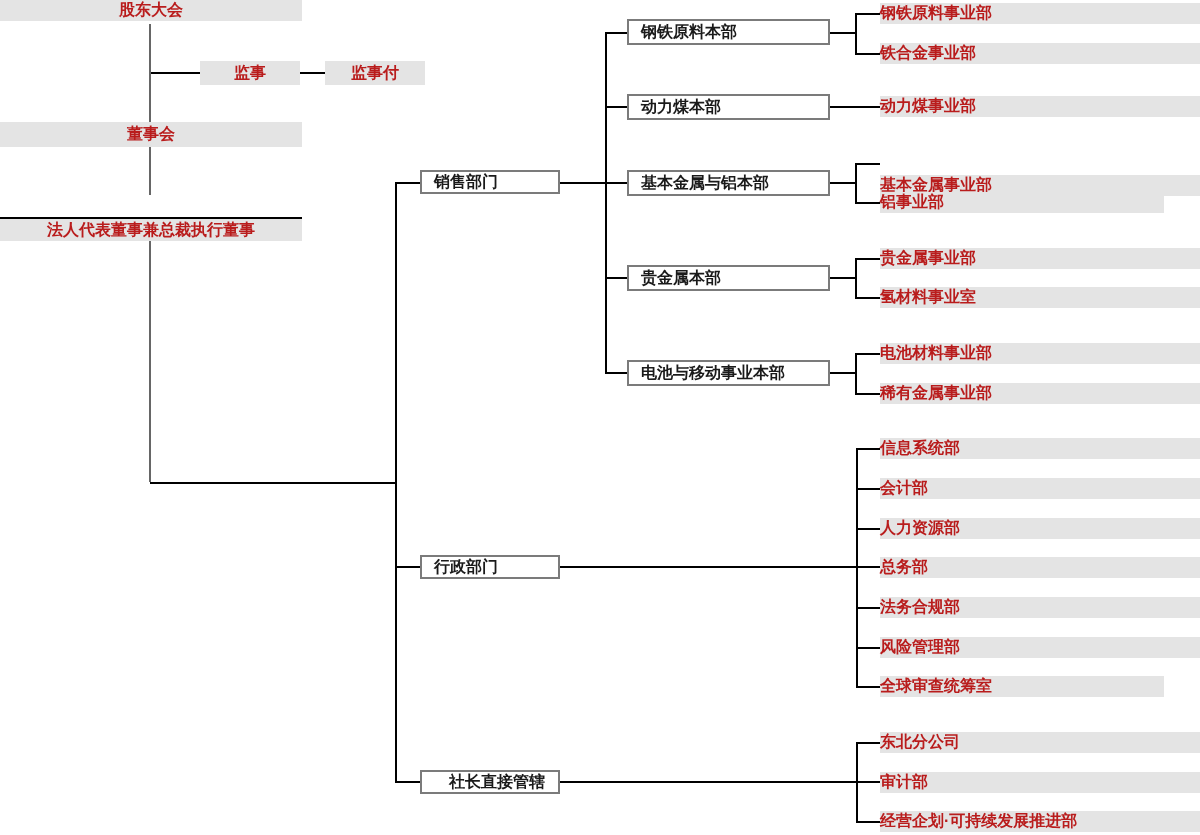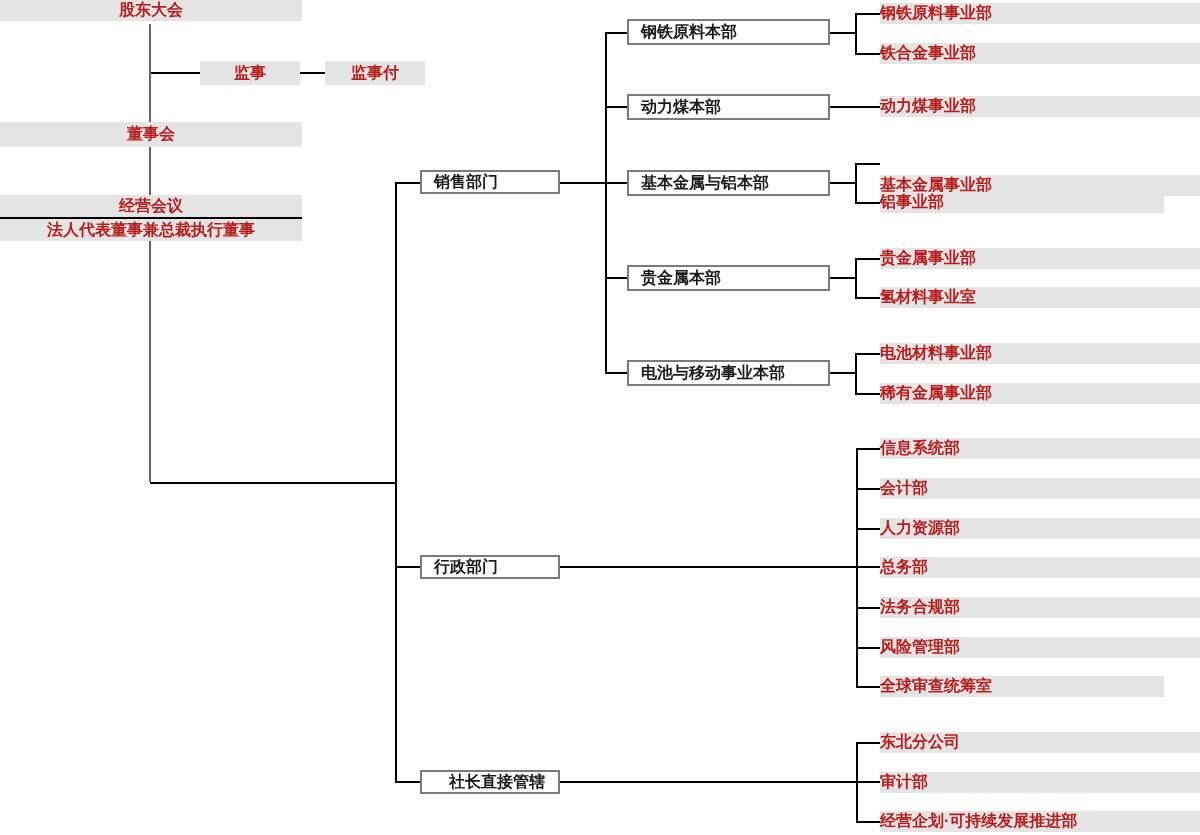--- a/index.html
+++ b/index.html
@@ -34,21 +34,20 @@
   <div class="spine" style="left:149px;top:24px;height:98px;"></div>
   <div class="hline" style="left:151px;top:72px;width:49px;"></div>
   <div class="gbox center" style="left:200px;top:61px;width:100px;height:24px;">监事</div>
   <div class="hline" style="left:300px;top:72px;width:25px;"></div>
   <div class="gbox center" style="left:325px;top:61px;width:100px;height:24px;">监事付</div>
 
   <div class="gbox center" style="left:0;top:122px;width:302px;height:25px;">董事会</div>
 
   <div class="spine" style="left:149px;top:147px;height:48px;"></div>
 
-  <div class="gbox center" style="left:0;top:195px;width:302px;height:22px;">经营会议</div>
   <div class="sep" style="left:0;top:217px;width:302px;"></div>
   <div class="gbox center" style="left:0;top:219px;width:302px;height:22px;">法人代表董事兼总裁执行董事</div>
 
   <div class="spine" style="left:149px;top:241px;height:241px;"></div>
   <div class="hline" style="left:150px;top:482px;width:247px;"></div>
 
   <div class="vline" style="left:395px;top:182px;height:601px;"></div>
   <div class="hline" style="left:396px;top:182px;width:24px;"></div>
   <div class="hline" style="left:396px;top:566px;width:24px;"></div>
   <div class="hline" style="left:396px;top:781px;width:24px;"></div>

